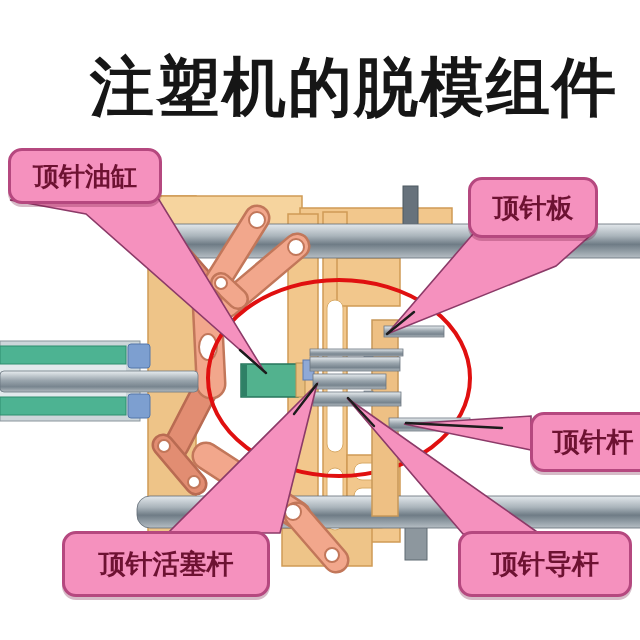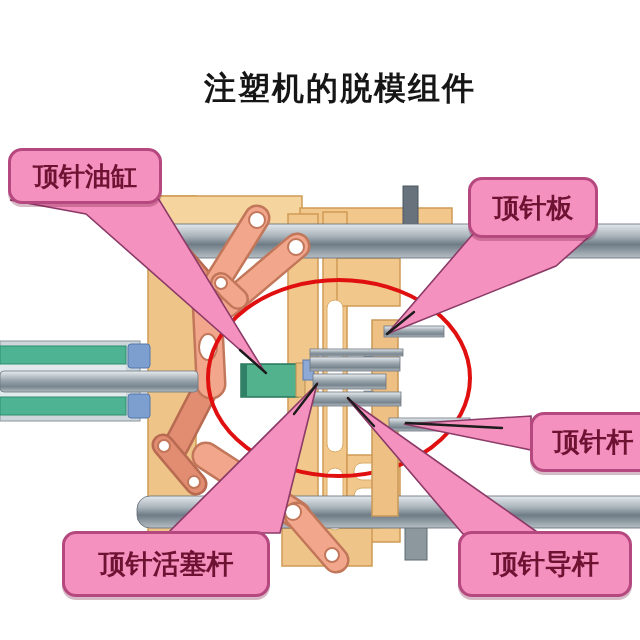--- a/index.html
+++ b/index.html
@@ -1,20 +1,20 @@
 <!DOCTYPE html>
 <html><head>
 <meta charset="utf-8">
 <style>
   html,body{margin:0;padding:0;background:#fff;}
   .stage{position:relative;width:640px;height:640px;background:#fff;overflow:hidden;
          font-family:"Liberation Serif",serif;}
   .stage svg{position:absolute;left:0;top:0;}
   .title{position:absolute;left:90px;top:56px;width:500px;height:64px;
-         font-size:32px;font-weight:bold;color:#161616;text-align:center;
+         font-size:64px;font-weight:bold;color:#161616;text-align:center;
          letter-spacing:2px;line-height:64px;white-space:nowrap;}
   .callout{position:absolute;display:flex;align-items:center;justify-content:center;
            background:#f591be;border:3px solid #b5487f;border-radius:14px;
            color:#6d1232;font-weight:bold;white-space:nowrap;z-index:5;
            box-shadow:0 3px 0 rgba(120,30,70,.30);}
   .c-oil   {left:8px;  top:148px; width:148px; height:50px; font-size:26px;}
   .c-plate {left:468px;top:177px; width:124px; height:55px; font-size:27px;}
   .c-rod   {left:530px;top:412px; width:120px; height:54px; font-size:27px;}
   .c-piston{left:62px; top:531px; width:202px; height:60px; font-size:27px;}
   .c-guide {left:458px;top:531px; width:168px; height:60px; font-size:27px;}

